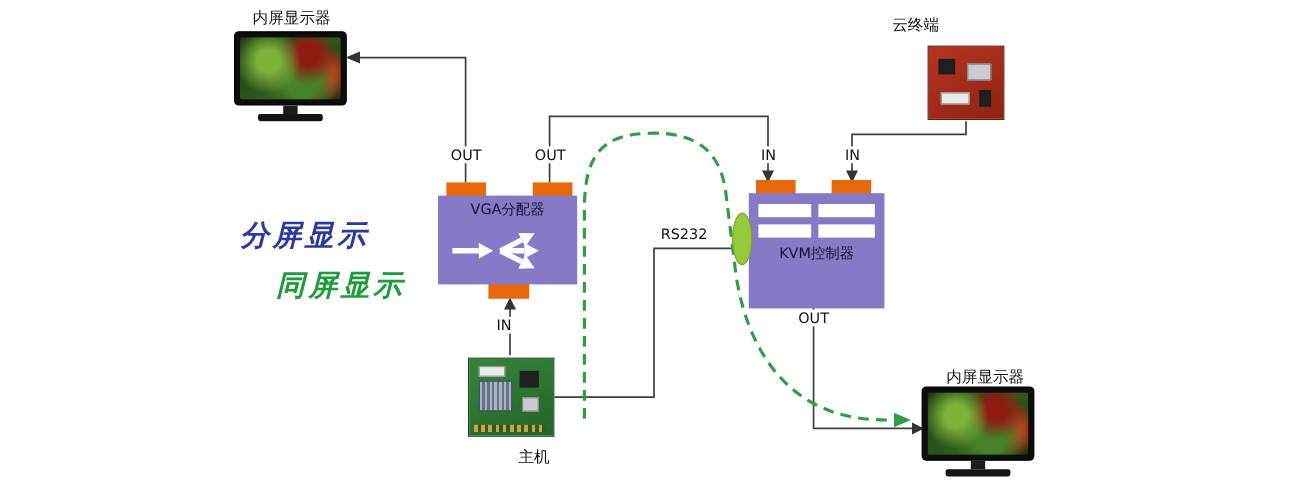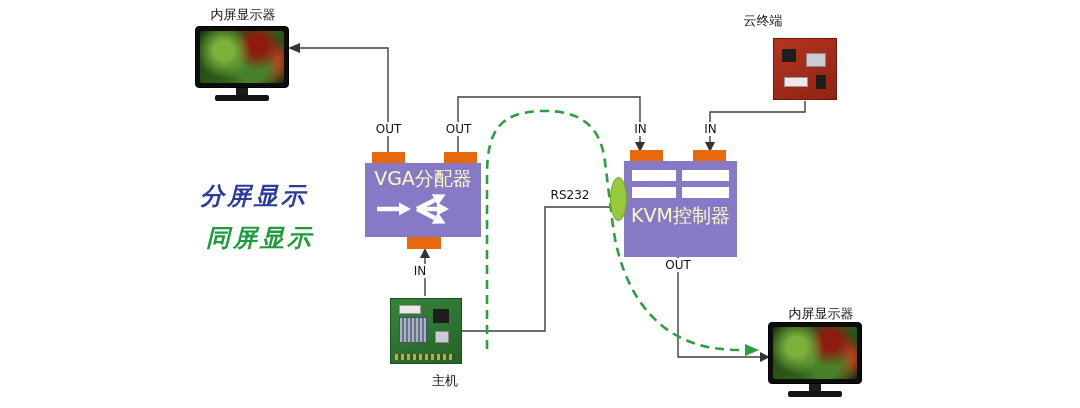--- a/index.html
+++ b/index.html
@@ -3,25 +3,25 @@
 <meta charset="utf-8">
 <style>
   html,body{margin:0;padding:0;background:#fff;}
   #stage{position:relative;width:1080px;height:408px;background:#fff;overflow:hidden;
          font-family:"DejaVu Sans","Liberation Sans",sans-serif;}
   .abs{position:absolute;}
   .lbl{font-size:13px;color:#111;text-align:center;white-space:nowrap;}
   .port{font-size:12px;color:#111;text-align:center;background:#fff;line-height:14px;}
   .box{position:absolute;background:#8679C6;}
   .tab{position:absolute;background:#E8680C;}
-  .box-title{position:absolute;width:100%;text-align:center;font-size:19px;color:#fef9c3;}
+  .box-title{position:absolute;width:100%;text-align:center;font-size:12px;color:#0f172a;}
   .slot{position:absolute;background:#fff;}
   .legend{position:absolute;font-size:24px;font-weight:bold;font-style:italic;letter-spacing:3px;white-space:nowrap;}
   .legend-blue{color:#2B3A9C;}
-  .legend-green{color:#1E9C3C;}
+  .legend-green{color:#1E9C3C;margin-left:24px;}
   .monitor{position:absolute;width:94px;}
   .frame{width:94px;height:62px;background:#0d0d0d;border:1px solid #000;border-radius:4px;padding:4px;box-sizing:border-box;}
   .screen{width:100%;height:100%;border-radius:2px;
     background:
       radial-gradient(circle at 28% 38%, #7db23a 0 14%, rgba(0,0,0,0) 40%),
       radial-gradient(circle at 68% 28%, #8e1b10 0 13%, rgba(0,0,0,0) 36%),
       radial-gradient(circle at 62% 72%, #47822a 0 20%, rgba(0,0,0,0) 48%),
       radial-gradient(circle at 85% 60%, #c23a1a 0 10%, rgba(0,0,0,0) 30%),
       linear-gradient(135deg,#1d3b12,#2f5e1c 55%,#142c0d);}
   .neck{width:12px;height:7px;background:#1c1c1c;margin:0 auto;}

